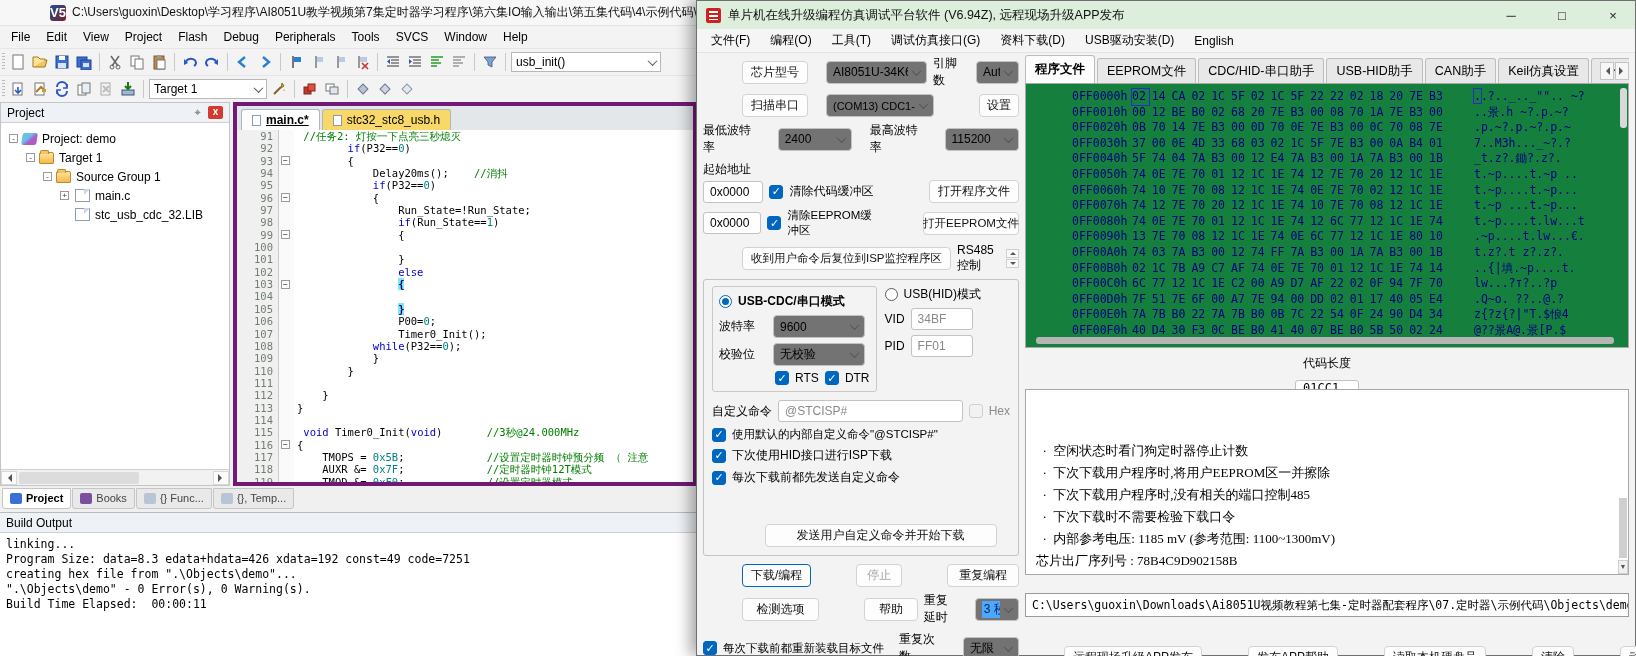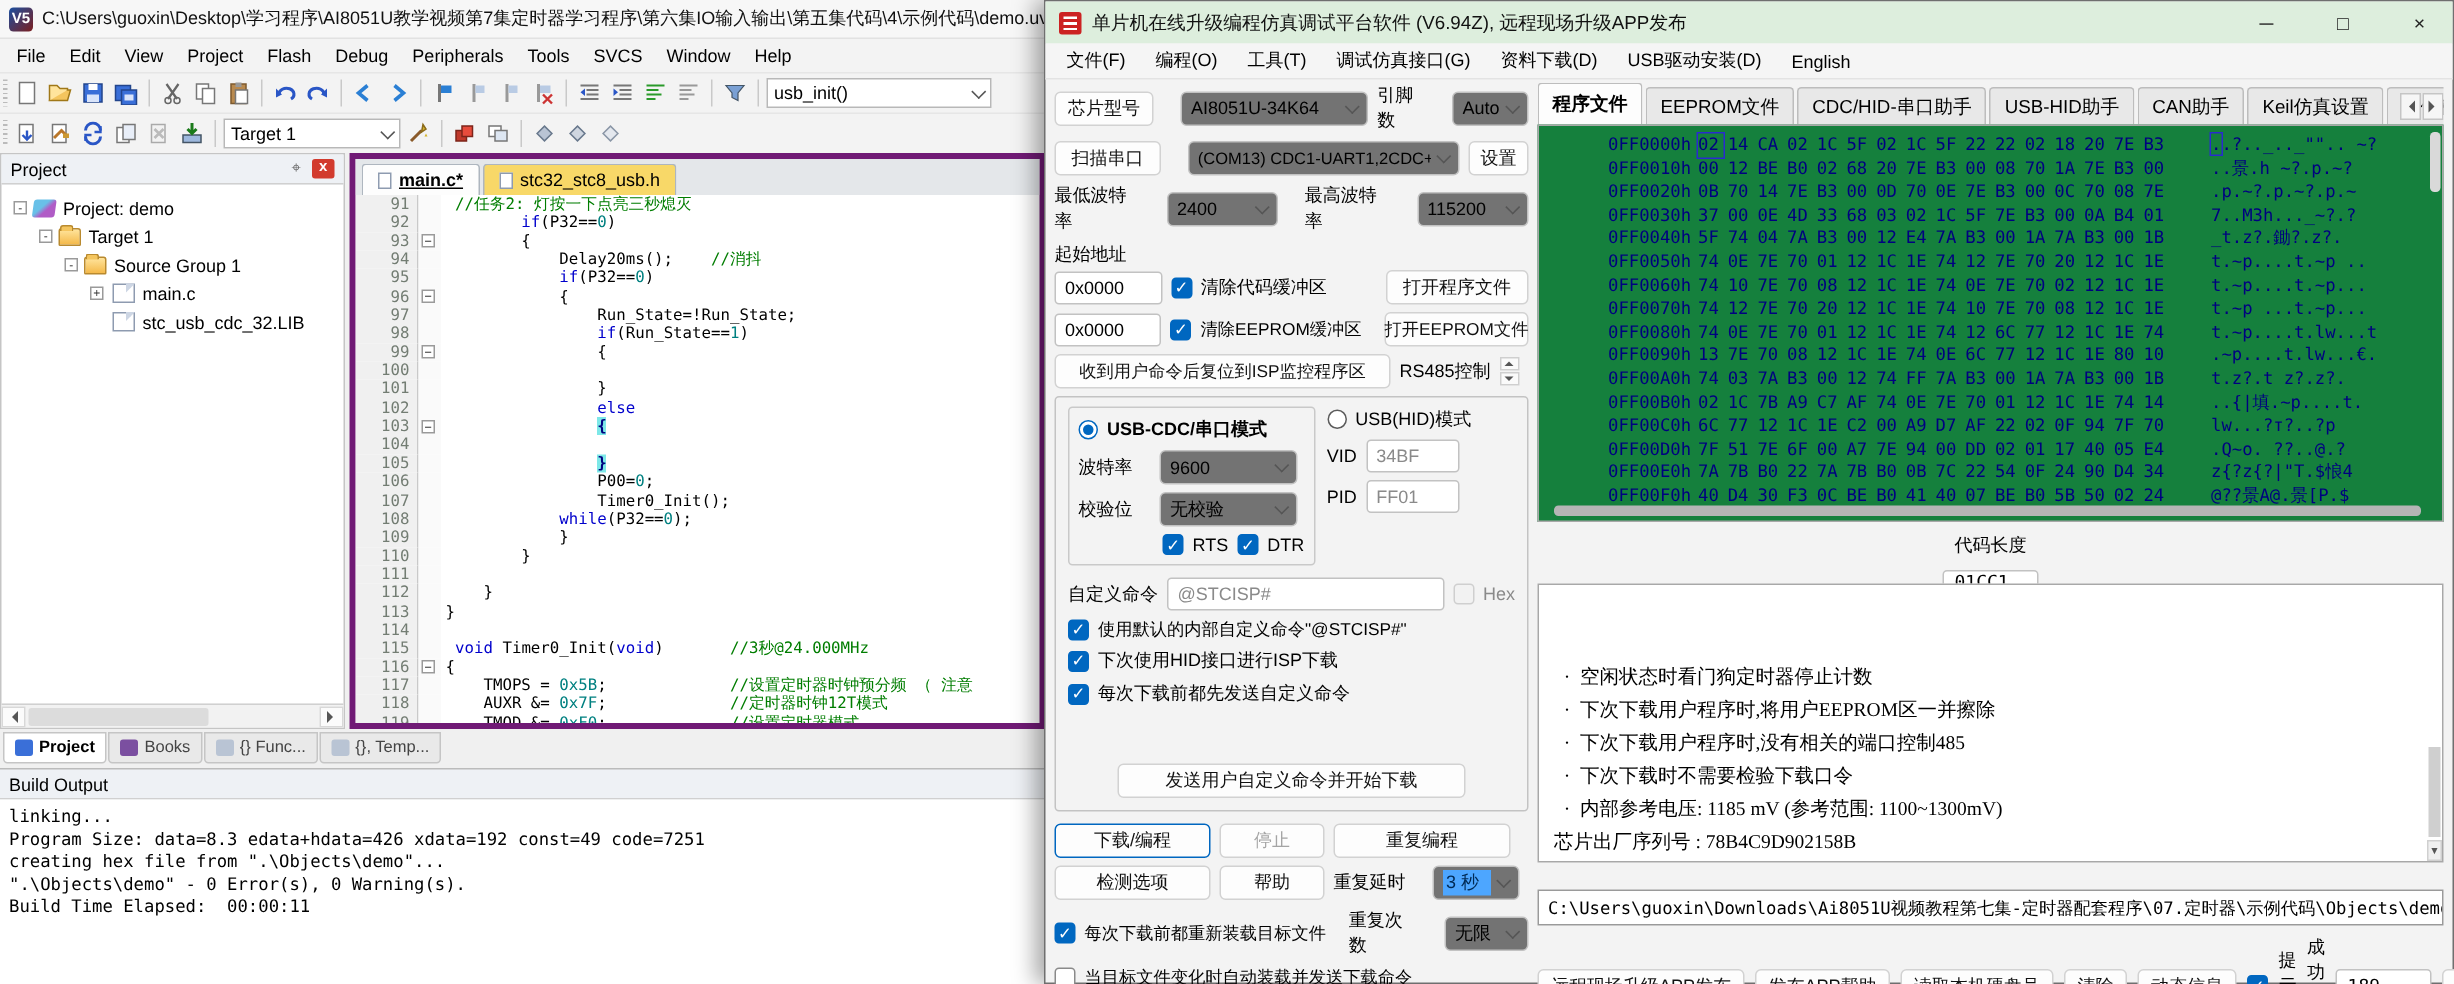--- a/index.html
+++ b/index.html
@@ -7,22 +7,22 @@
   .screen { position:relative; width:1636px; height:656px; overflow:hidden;
             font-family:"Liberation Sans", sans-serif; background:#9a9a9a; }
 
   
   .keil { position:absolute; left:0; top:0; width:698px; height:656px; background:#f0f0f0;
           border-right:1px solid #888; }
   .k-title { height:26px; background:#f7f7f7; display:flex; align-items:center; gap:6px;
              padding:0 6px; font-size:12px; color:#111; border-bottom:1px solid #e2e2e2;
              white-space:nowrap; overflow:hidden; }
   .k-appicon { width:16px; height:16px; background:linear-gradient(135deg,#1b4fa0,#7c1f1f);
-               border-radius:3px; color:#fff; font-size:10px; font-weight:bold;
-               display:flex; align-items:center; justify-content:center; flex:0 0 16px; }
+               border-radius:3px; color:#fff; font-size:13px; font-weight:bold;
+               display:flex; align-items:center; justify-content:center; flex:0 0 16px;margin-left:44px; }
   .k-menu { height:22px; display:flex; align-items:center; gap:2px; padding:0 4px;
             font-size:12px; background:#f3f3f3; }
   .k-menu span { padding:2px 7px; border-radius:3px; }
   .k-tb { height:27px; display:flex; align-items:center; gap:2px; padding:0 4px 0 8px;
           background:#f3f3f3; border-top:1px solid #e6e6e6; position:relative; }
   .k-tb:before { content:""; position:absolute; left:2px; top:4px; bottom:4px; width:3px;
                  background:repeating-linear-gradient(#bbb 0 1px, transparent 1px 3px); }
   .tbi { width:20px; height:20px; display:flex; align-items:center; justify-content:center;
          border-radius:3px; }
   .tbi svg { width:16px; height:16px; }
@@ -98,21 +98,21 @@
   .wbtn { width:44px; height:28px; display:flex; align-items:center; justify-content:center;
           font-size:13px; color:#222; }
   .s-menu { height:24px; display:flex; align-items:center; gap:4px; padding:0 6px; background:#f5f5f5;
             border-bottom:1px solid #e3e3e3; }
   .s-menu span { padding:2px 8px; border-radius:3px; }
 
   .s-left { position:absolute; left:6px; top:54px; width:316px; bottom:4px; }
   .lrow { display:flex; align-items:center; gap:6px; margin-bottom:5px; }
   .sbtn { background:#fdfdfd; border:1px solid #d2d2d2; border-radius:4px; height:23px;
           display:inline-flex; align-items:center; justify-content:center; padding:0 8px;
-          font-size:12px; color:#111; white-space:nowrap; }
+          font-size:12px; color:#111; white-space:nowrap;margin-left:39px; }
   .sbtn.primary { border:1.5px solid #0067c0; }
   .sbtn.disabled { color:#a5a5a5; }
   .scombo { background:#737373; border:1px solid #c2c2c2; border-radius:4px; height:23px;
             display:inline-flex; align-items:center; padding:0 6px; gap:5px; white-space:nowrap; overflow:hidden;margin-left:12px; }
   .scombo .v { flex:1; overflow:hidden; white-space:nowrap; }
   .sinput { background:#fff; border:1px solid #c2c2c2; border-radius:3px; height:22px;
             display:inline-flex; align-items:center; padding:0 6px; white-space:nowrap; }
   .cb { width:14px; height:14px; border-radius:3px; flex:0 0 14px; display:inline-flex; align-items:center;
         justify-content:center; font-size:11px; }
   .cb.on { background:#0067c0; color:#fff; border:1px solid #0067c0; }

